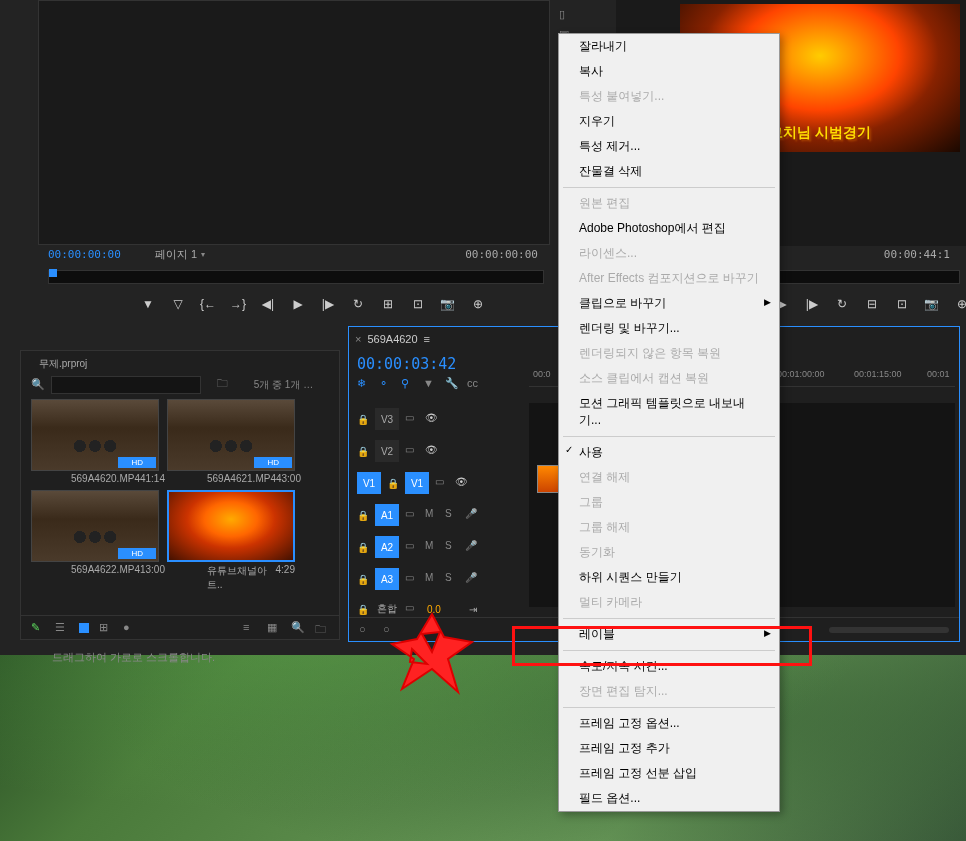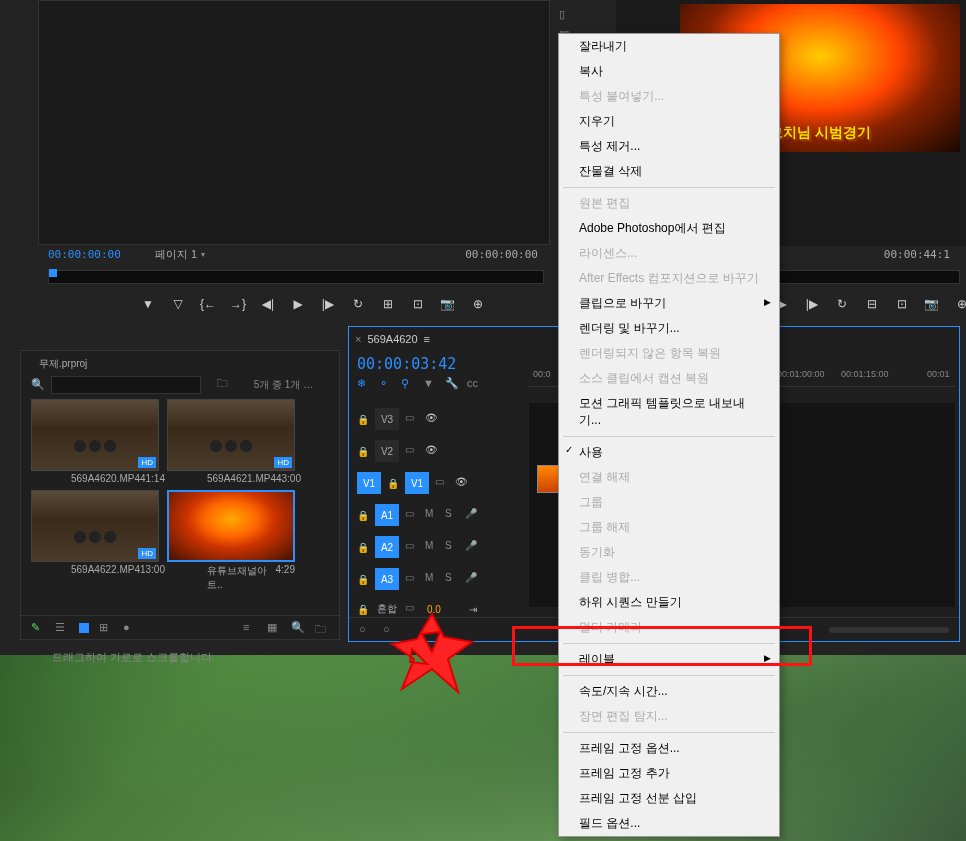--- a/index.html
+++ b/index.html
@@ -33,21 +33,21 @@
   .search-box { width: 150px; height: 18px; background: #141414; border: 1px solid #333; }
   .folder-icn { margin-left: 10px; color: #888; }
   .item-count { color: #888; font-size: 10px; margin-left: 20px; }
   
   .thumbs { position: absolute; top: 48px; left: 10px; display: grid; grid-template-columns: 130px 130px; gap: 6px; }
   .thumb { width: 128px; }
   .thumb-img { width: 128px; height: 72px; background: #2a2a2a; border: 1px solid #444; position: relative; overflow: hidden; }
   .thumb-img.gym { background: linear-gradient(180deg, #5a4a3a 0%, #3a2a1a 40%, #4a3a2a 100%); }
   .thumb-img.gym::before { content: ""; position: absolute; bottom: 10px; left: 20%; width: 60%; height: 40%; background: radial-gradient(circle at 30% 50%, #222 6px, transparent 6px), radial-gradient(circle at 50% 50%, #222 6px, transparent 6px), radial-gradient(circle at 70% 50%, #222 6px, transparent 6px); }
   .thumb-img.fire { background: radial-gradient(ellipse at 50% 40%, #ffaa00 0%, #ff6600 30%, #cc3300 50%, #441100 100%); }
-  .thumb-badge { position: absolute; bottom: 2px; right: 2px; background: #2a8fff; color: #fff; font-size: 8px; padding: 1px 3px; }
+  .thumb-badge { position: absolute; bottom: 2px; right: 2px; background: #2a8fff; color: #fff; font-size: 8px; padding: 1px 13px; }
   .thumb-row { display: flex; justify-content: space-between; margin-top: 2px; font-size: 10px; color: #aaa; margin-left: 40px; }
   .thumb.sel .thumb-img { border: 2px solid #2a8fff; }
   
   .proj-footer { position: absolute; bottom: 0; left: 0; right: 0; height: 24px; border-top: 1px solid #333; display: flex; align-items: center; gap: 10px; padding: 0 10px; }
   .fbtn { width: 14px; height: 14px; color: #888; }
   .pencil { color: #5bd45b; }
   .bluebox { width: 10px; height: 10px; background: #2a8fff; }
   
   
   .timeline-panel { position: absolute; top: 326px; left: 348px; width: 612px; height: 316px; border: 1px solid #2a8fff; background: #1f1f1f; }
@@ -239,21 +239,21 @@
       <span class="tl-tool">⚬</span>
       <span class="tl-tool">⚲</span>
       <span class="tl-tool gray">▼</span>
       <span class="tl-tool gray">🔧</span>
       <span class="tl-tool gray">cc</span>
     </div>
     <div class="tl-ruler">
       <span class="tl-tick" style="left:4px">00:0</span>
       <span class="tl-tick" style="left:196px">:00</span>
       <span class="tl-tick" style="left:248px">00:01:00:00</span>
-      <span class="tl-tick" style="left:312px">00:01:15:00</span>
+      <span class="tl-tick" style="left:325px">00:01:15:00</span>
       <span class="tl-tick" style="left:398px">00:01</span>
     </div>
     <div class="tracks">
       <div class="track">
         <span class="lock-icn">🔒</span>
         <span class="track-lbl">V3</span>
         <span class="track-tog">▭</span>
         <span class="track-tog eye">👁</span>
       </div>
       <div class="track">
@@ -330,21 +330,20 @@
     <div class="ctx-item">렌더링 및 바꾸기...</div>
     <div class="ctx-item disabled">렌더링되지 않은 항목 복원</div>
     <div class="ctx-item disabled">소스 클립에서 캡션 복원</div>
     <div class="ctx-item">모션 그래픽 템플릿으로 내보내기...</div>
     <div class="ctx-sep"></div>
     <div class="ctx-item">사용<span class="ctx-check">✓</span></div>
     <div class="ctx-item disabled">연결 해제</div>
     <div class="ctx-item disabled">그룹</div>
     <div class="ctx-item disabled">그룹 해제</div>
     <div class="ctx-item disabled">동기화</div>
-    <div class="ctx-item disabled">클립 병합...</div>
     <div class="ctx-item">하위 시퀀스 만들기</div>
     <div class="ctx-item disabled">멀티 카메라</div>
     <div class="ctx-sep"></div>
     <div class="ctx-item">레이블<span class="ctx-arrow">▶</span></div>
     <div class="ctx-sep"></div>
     <div class="ctx-item">속도/지속 시간...</div>
     <div class="ctx-item disabled">장면 편집 탐지...</div>
     <div class="ctx-sep"></div>
     <div class="ctx-item">프레임 고정 옵션...</div>
     <div class="ctx-item">프레임 고정 추가</div>

